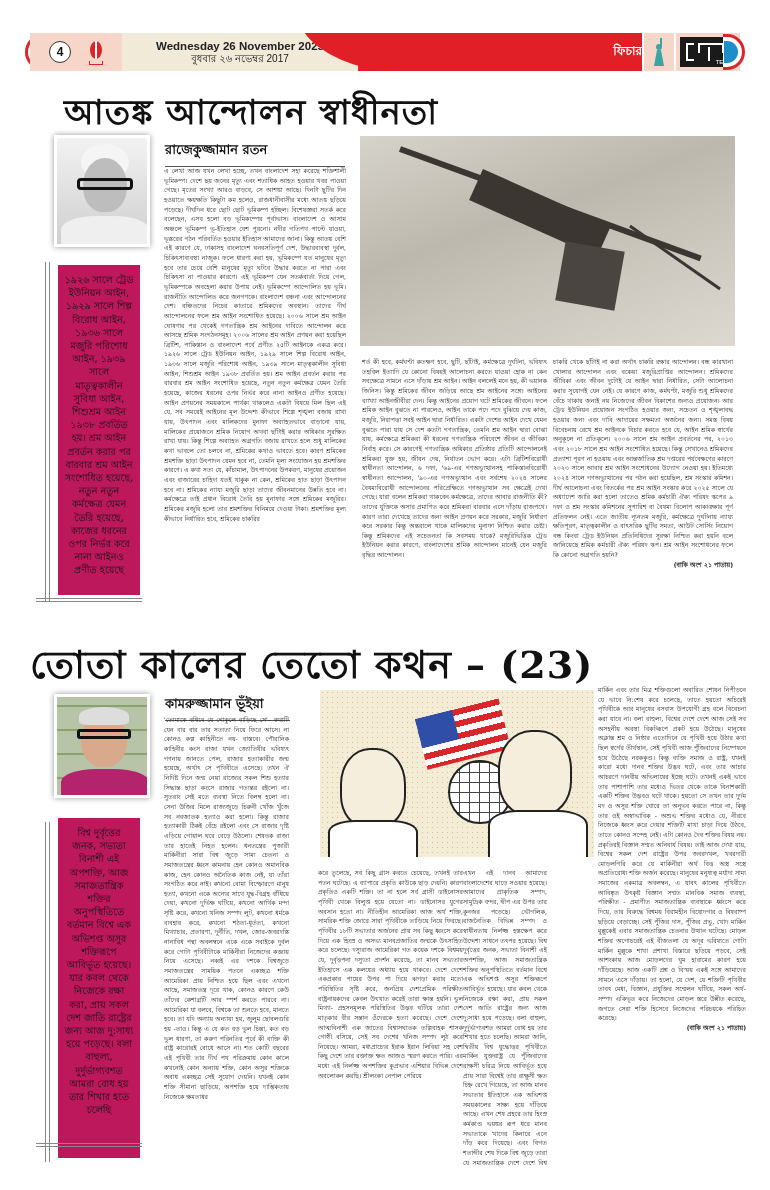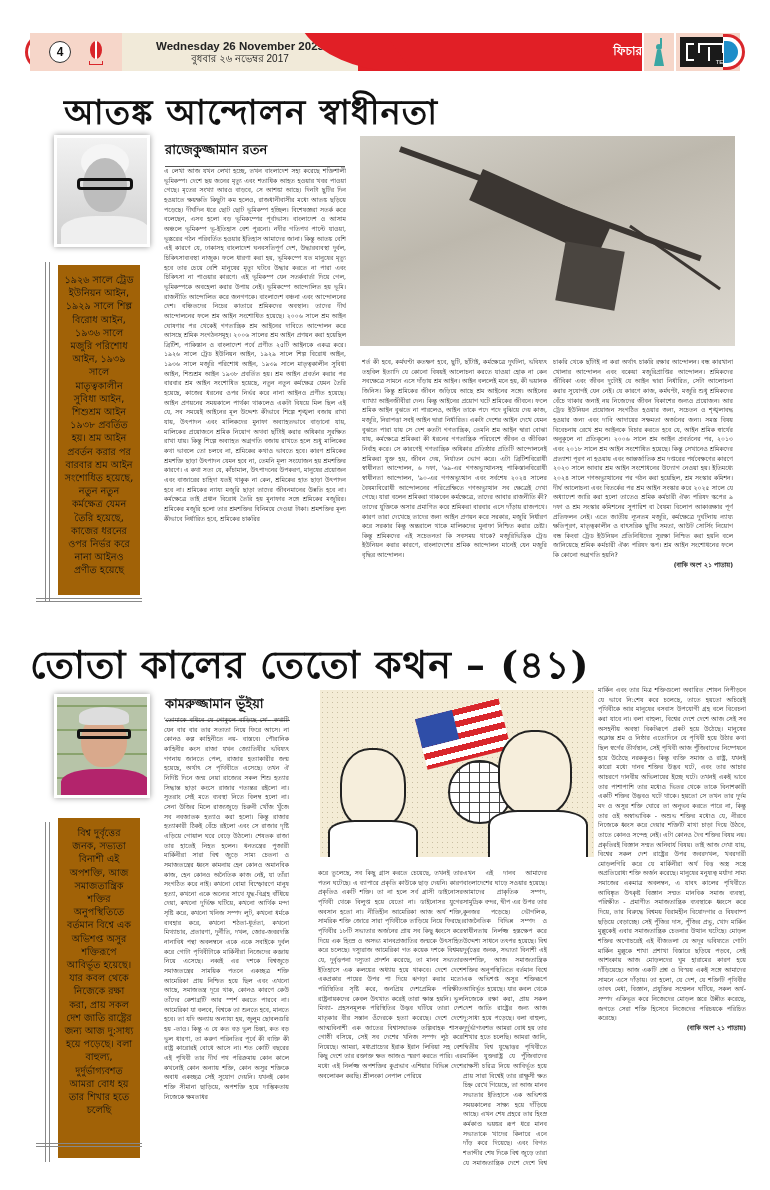--- a/index.html
+++ b/index.html
@@ -50,21 +50,21 @@
   .p1-face { left: 26px; top: 20px; width: 44px; height: 54px; background:#bdbdbd; }
   .p1-glasses { position:absolute; left:20px; top:40px; width:56px; height:12px; border:3px solid #111; border-radius:4px; }
   .p1-shirt { position:absolute; left:4px; top:78px; width:88px; height:34px; background:#efefef; border-radius: 40% 40% 0 0; }
   .p2-shelf { position:absolute; left:0; top:0; width:96px; height:104px; background: repeating-linear-gradient(0deg, #b7c4a8 0 22px, #8aa36e 22px 24px); }
   .p2-face { left: 24px; top: 16px; width: 46px; height: 54px; background:#d9a98c; }
   .p2-hair { position:absolute; left: 22px; top: 10px; width: 50px; height: 18px; background:#ddd; border-radius: 50% 50% 20% 20%; }
   .p2-glasses { position:absolute; left:20px; top:32px; width:54px; height:10px; border:3px solid #111; border-radius:3px; }
   .p2-shirt { position:absolute; left:4px; top:72px; width:88px; height:32px; background:#b3246c; border-radius: 40% 40% 0 0; }
 
   
-  .pullquote { position: absolute; background: #a16207; font-family: "DejaVu Sans", sans-serif; font-size: 9.6px; line-height: 13.2px; color: #111; text-align: center; padding: 8px 6px; }
+  .pullquote { position: absolute; background: #be185d; font-family: "DejaVu Sans", sans-serif; font-size: 9.6px; line-height: 13.2px; color: #111; text-align: center; padding: 8px 6px; }
   .pq1 { left: 58px; top: 265px; width: 82px; height: 330px; }
   .pq2 { left: 58px; top: 818px; width: 82px; height: 340px; }
   .vrule { position: absolute; width: 5px; border-left: 1px solid #888; border-right: 1px solid #888; }
   .vr1 { left: 45px; top: 262px; height: 340px; }
   .vr2 { left: 45px; top: 822px; height: 340px; }
   .hrule { position: absolute; height: 4px; border-top: 1px solid #888; border-bottom: 1px solid #888; }
   .hr1 { left: 36px; top: 598px; width: 106px; }
   .hr2 { left: 36px; top: 1143px; width: 106px; }
 
   
@@ -169,21 +169,21 @@
 </div>
 
 <div class="col c2">
   <p>শর্ত কী হবে, কর্মঘণ্টা কতক্ষণ হবে, ছুটি, ছাঁটাই, কর্মক্ষেত্রে দুর্ঘটনা, ভবিষ্যৎ তহবিল ইত্যাদি যে কোনো বিষয়ই আলোচনা করতে যাওয়া হোক না কেন সবক্ষেত্রে সামনে এসে দাঁড়ায় শ্রম আইন। আইন বললেই মনে হয়, কী ভয়ানক জিনিস। কিন্তু শ্রমিকের জীবন জড়িয়ে আছে শ্রম আইনের সঙ্গে। আইনের ব্যাখ্যা আইনজীবীরা দেন। কিন্তু আইনের প্রয়োগ ঘটে শ্রমিকের জীবনে। ফলে শ্রমিক আইন বুঝতে না পারলেও, আইন তাকে পদে পদে বুঝিয়ে দেয় কাজ, মজুরি, নিরাপত্তা সবই আইন দ্বারা নির্ধারিত। একটা দেশের আইন দেখে যেমন বুঝতে পারা যায় সে দেশ কতটা গণতান্ত্রিক, তেমনি শ্রম আইন দ্বারা বোঝা যায়, কর্মক্ষেত্রে শ্রমিকরা কী ধরনের গণতান্ত্রিক পরিবেশে জীবন ও জীবিকা নির্বাহ করে। সে কারণেই গণতান্ত্রিক অধিকার প্রতিষ্ঠার প্রতিটি আন্দোলনেই শ্রমিকরা যুক্ত হয়, জীবন দেয়, নির্যাতন ভোগ করে। এটা ব্রিটিশবিরোধী স্বাধীনতা আন্দোলন, ৬ দফা, '৬৯-এর গণঅভ্যুত্থানসহ পাকিস্তানবিরোধী স্বাধীনতা আন্দোলন, '৯০-এর গণঅভ্যুত্থান এবং সর্বশেষ ২০২৪ সালের বৈষম্যবিরোধী আন্দোলনের পরিপ্রেক্ষিতে গণঅভ্যুত্থান সব ক্ষেত্রেই দেখা গেছে। যারা বলেন শ্রমিকরা থাকবেন কর্মক্ষেত্রে, তাদের আবার রাজনীতি কী? তাদের যুক্তিকে অসার প্রমাণিত করে শ্রমিকরা বারবার এসে দাঁড়ায় রাজপথে। কারণ তারা দেখেছে তাদের জন্য আইন প্রণয়ন করে সরকার, মজুরি নির্ধারণ করে সরকার কিন্তু অন্তরালে থাকে মালিকদের মুনাফা নিশ্চিত করার চেষ্টা। কিন্তু শ্রমিকদের এই সচেতনতা কি সবসময় থাকে? মজুরিভিত্তিক ট্রেড ইউনিয়ন করার কারণে, বাংলাদেশের শ্রমিক আন্দোলন মানেই যেন মজুরি বৃদ্ধির আন্দোলন।</p>
 </div>
 <div class="col c3">
   <p>চাকরি থেকে ছাঁটাই না করা অর্থাৎ চাকরি রক্ষার আন্দোলন। বন্ধ কারখানা খোলার আন্দোলন এবং বকেয়া মজুরিপ্রাপ্তির আন্দোলন। শ্রমিকদের জীবিকা এবং জীবন দুটোই যে আইন দ্বারা নির্ধারিত, সেটা আলোচনা করার সুযোগই যেন নেই। যে কারণে কাজ, কর্মঘণ্টা, মজুরি শুধু শ্রমিকদের বেঁচে থাকার জন্যই নয় নিজেদের জীবন বিকাশের জন্যও প্রয়োজন। আর ট্রেড ইউনিয়ন প্রয়োজন সংগঠিত হওয়ার জন্য, সচেতন ও শৃঙ্খলাবদ্ধ হওয়ার জন্য এবং দাবি আদায়ের সক্ষমতা অর্জনের জন্য। সমস্ত বিষয় বিবেচনায় রেখে শ্রম আইনকে বিচার করতে হবে যে, আইন শ্রমিক স্বার্থের অনুকূলে না প্রতিকূলে। ২০০৬ সালে শ্রম আইন প্রবর্তনের পর, ২০১৩ এবং ২০১৮ সালে শ্রম আইন সংশোধিত হয়েছে। কিন্তু সেখানেও শ্রমিকদের প্রত্যাশা পূরণ না হওয়ায় এবং আন্তর্জাতিক শ্রম দপ্তরের পর্যবেক্ষণের কারণে ২০২৩ সালে আবার শ্রম আইন সংশোধনের উদ্যোগ নেওয়া হয়। ইতিমধ্যে ২০২৪ সালে গণঅভ্যুত্থানের পর গঠন করা হয়েছিল, শ্রম সংস্কার কমিশন। দীর্ঘ আলোচনা এবং বিতর্কের পর শ্রম আইন সংস্কার করে ২০২৫ সালে যে অধ্যাদেশ জারি করা হলো তাতেও শ্রমিক কর্মচারী ঐক্য পরিষদ স্কপের ৯ দফা ও শ্রম সংস্কার কমিশনের সুপারিশ বা বৈষম্য বিলোপ আকাঙ্ক্ষার পূর্ণ প্রতিফলন নেই। এতে জাতীয় ন্যূনতম মজুরি, কর্মক্ষেত্রে দুর্ঘটনায় ন্যায্য ক্ষতিপূরণ, মাতৃত্বকালীন ও বাৎসরিক ছুটির সমতা, আউট সোর্সিং নিয়োগ বন্ধ কিংবা ট্রেড ইউনিয়ন প্রতিনিধিদের সুরক্ষা নিশ্চিত করা হয়নি বলে জানিয়েছে শ্রমিক কর্মচারী ঐক্য পরিষদ স্কপ। শ্রম আইন সংশোধনের ফলে কি কোনো অগ্রগতি হয়নি?</p>
   <span class="continued">(বাকি অংশ ২১ পাতায়)</span>
 </div>
 
-<h1 class="headline h2">তোতা কালের তেতো কথন – (৪১)</h1>
+<h1 class="headline h2">তোতা কালের তেতো কথন – (23)</h1>
 
 <div class="portrait portrait2">
   <div class="p2-shelf"></div>
   <div class="face p2-face"></div>
   <div class="p2-hair"></div>
   <div class="p2-glasses"></div>
   <div class="p2-shirt"></div>
 </div>
 
 <div class="vrule vr2"></div>

